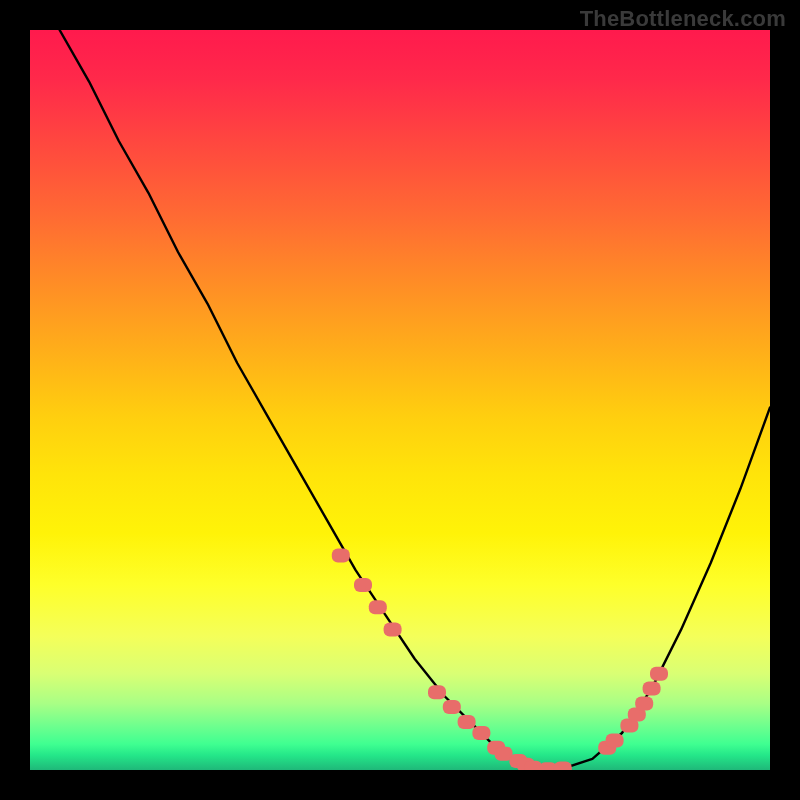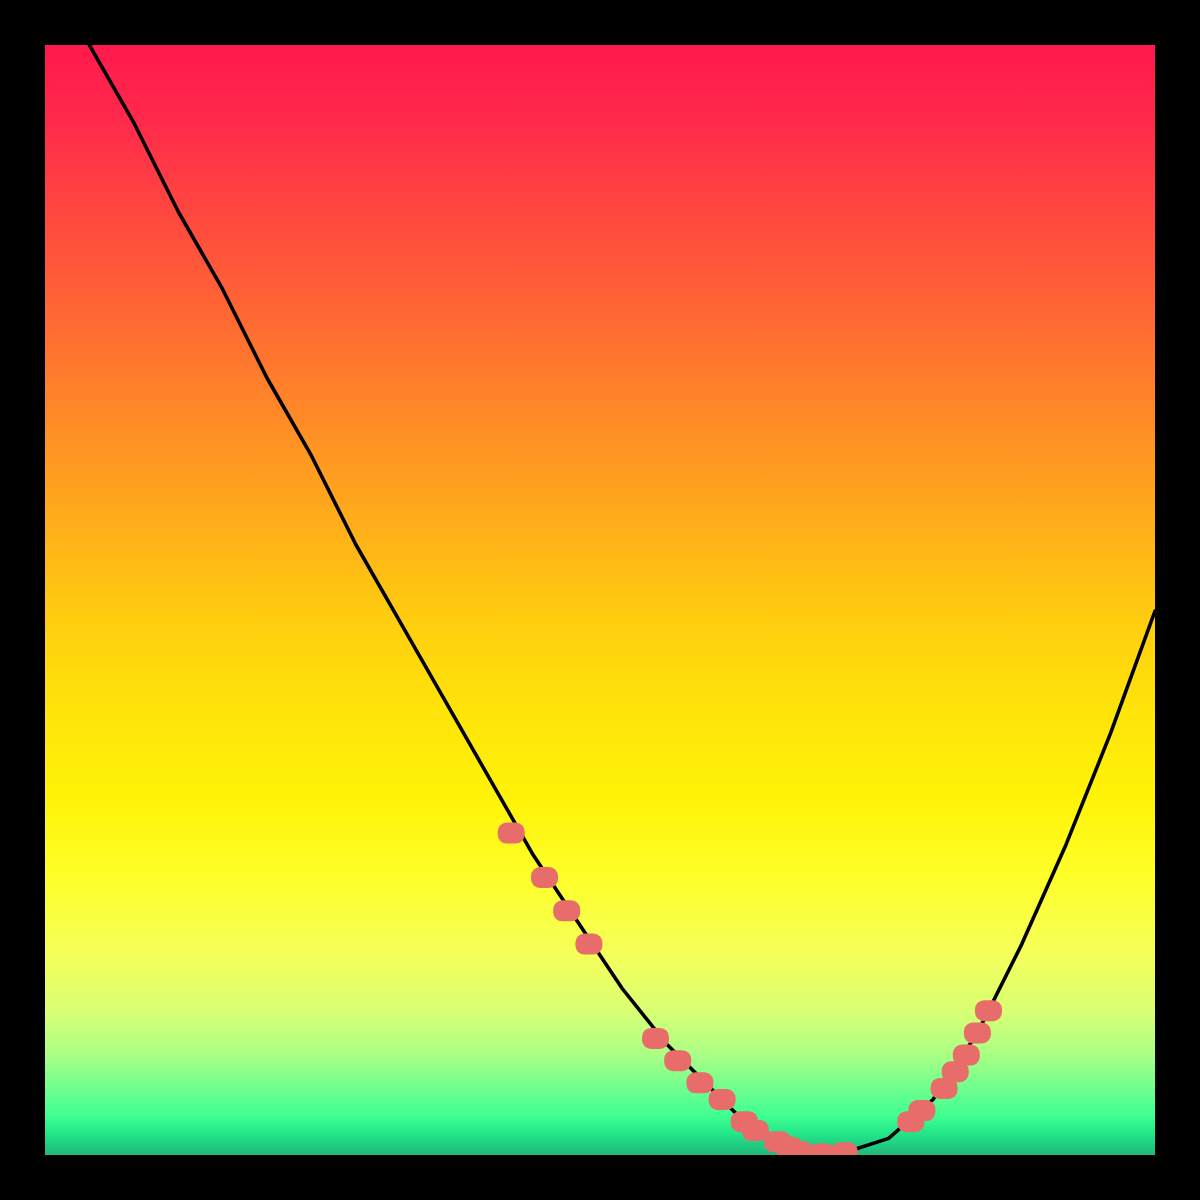--- a/index.html
+++ b/index.html
@@ -92,13 +92,14 @@
           <rect x="575.60" y="703.40" width="18" height="14" rx="6" ry="6" fill="#e86d6a"></rect>
           <rect x="590.40" y="688.60" width="18" height="14" rx="6" ry="6" fill="#e86d6a"></rect>
           <rect x="597.80" y="677.50" width="18" height="14" rx="6" ry="6" fill="#e86d6a"></rect>
           <rect x="605.20" y="666.40" width="18" height="14" rx="6" ry="6" fill="#e86d6a"></rect>
           <rect x="612.60" y="651.60" width="18" height="14" rx="6" ry="6" fill="#e86d6a"></rect>
           <rect x="620.00" y="636.80" width="18" height="14" rx="6" ry="6" fill="#e86d6a"></rect>
         </g>
     </svg>
   </div>
 
+  <div class="watermark">TheBottleneck.com</div>
 </div>
 
 </body></html>

